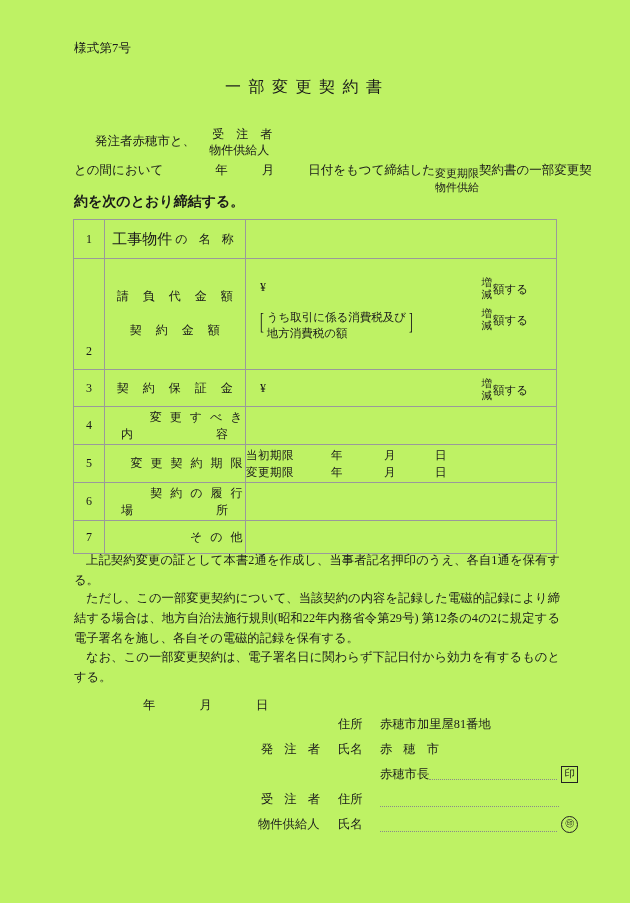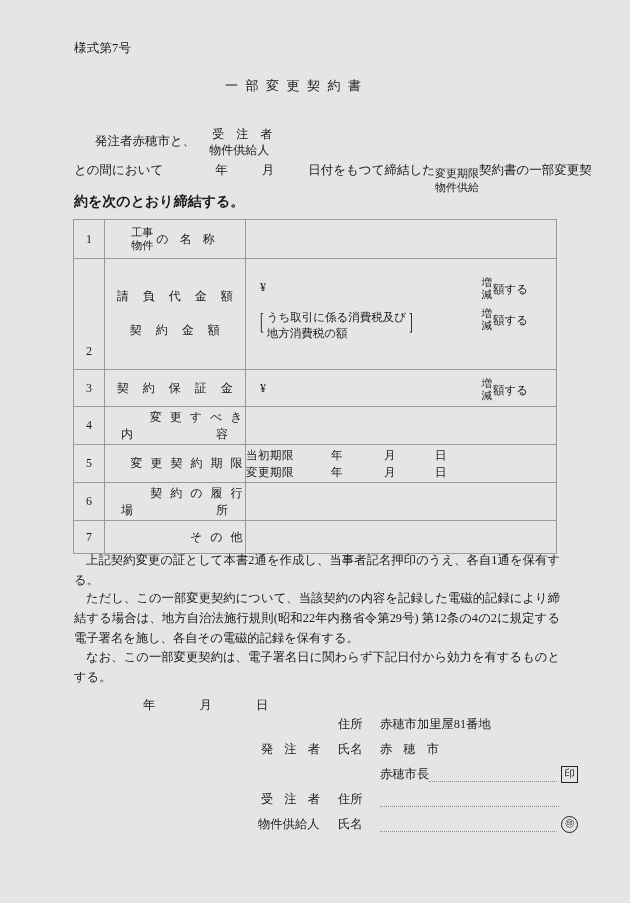--- a/index.html
+++ b/index.html
@@ -8,37 +8,37 @@
     background: #ffffff;
   }
   body {
     font-family: "Liberation Serif", "DejaVu Serif", serif;
     color: #1a1a1a;
   }
   #page {
     position: relative;
     width: 630px;
     height: 903px;
-    background: #e5e5e5;
+    background: #bef264;
     overflow: hidden;
   }
 
   
   .form-no {
     position: absolute;
     left: 74px;
     top: 40px;
     font-size: 12.5px;
     letter-spacing: 0.2px;
   }
   .doc-title {
     position: absolute;
     left: 225px;
     top: 77px;
-    font-size: 13px;
+    font-size: 16px;
     letter-spacing: 7.5px;
   }
   .stamp-box {
     position: absolute;
     left: 478px;
     top: 62px;
     width: 56px;
     height: 50px;
     border: 1px dashed #444;
     display: flex;
@@ -126,22 +126,22 @@
   .lab-sp  { letter-spacing: 5.5px; text-indent: 5px; display:block; text-align:center; }
   .lab-wide{ letter-spacing: 2.5px; text-indent: 2px; display:block; text-align:right; }
   .lab-two-row {
     display: flex; justify-content: space-between;
     padding: 0 16px; letter-spacing: 1px;
   }
   .lab-stackwrap {
     display: flex; align-items: center; justify-content: center;
   }
   .mini-stack {
-    display: inline-flex; flex-direction: column;
-    font-size: 11px; line-height: 1.2; 
+    display: inline-flex; flex-direction: row;
+    font-size: 15px; line-height: 1.2; 
   }
   .lab-money { text-align:center; line-height: 2.8; }
 
   
   .yen { font-size: 12px; }
   .incdec {
     position: absolute;
     display: flex;
     align-items: center;
     font-size: 11.5px;
@@ -209,21 +209,21 @@
     border: 1.3px solid #222;
     font-size: 10.5px; line-height: 13px;
     text-align: center; margin-left: 4px;
   }
   .seal-ci {
     width: 15px; height: 15px;
     border: 1.3px solid #222; border-radius: 50%;
     font-size: 9.5px; line-height: 13px;
     text-align: center; margin-left: 4px;
   }
-  .indent-name { margin-left: 122px; display: flex; align-items: center; }
+  .indent-name { margin-left: 122px; display: flex; align-items: flex-start; }
 </style>
 </head>
 <body>
 
 <div id="page">
 
   <div class="form-no">様式第7号</div>
   <div class="doc-title">一部変更契約書</div>
 
 

